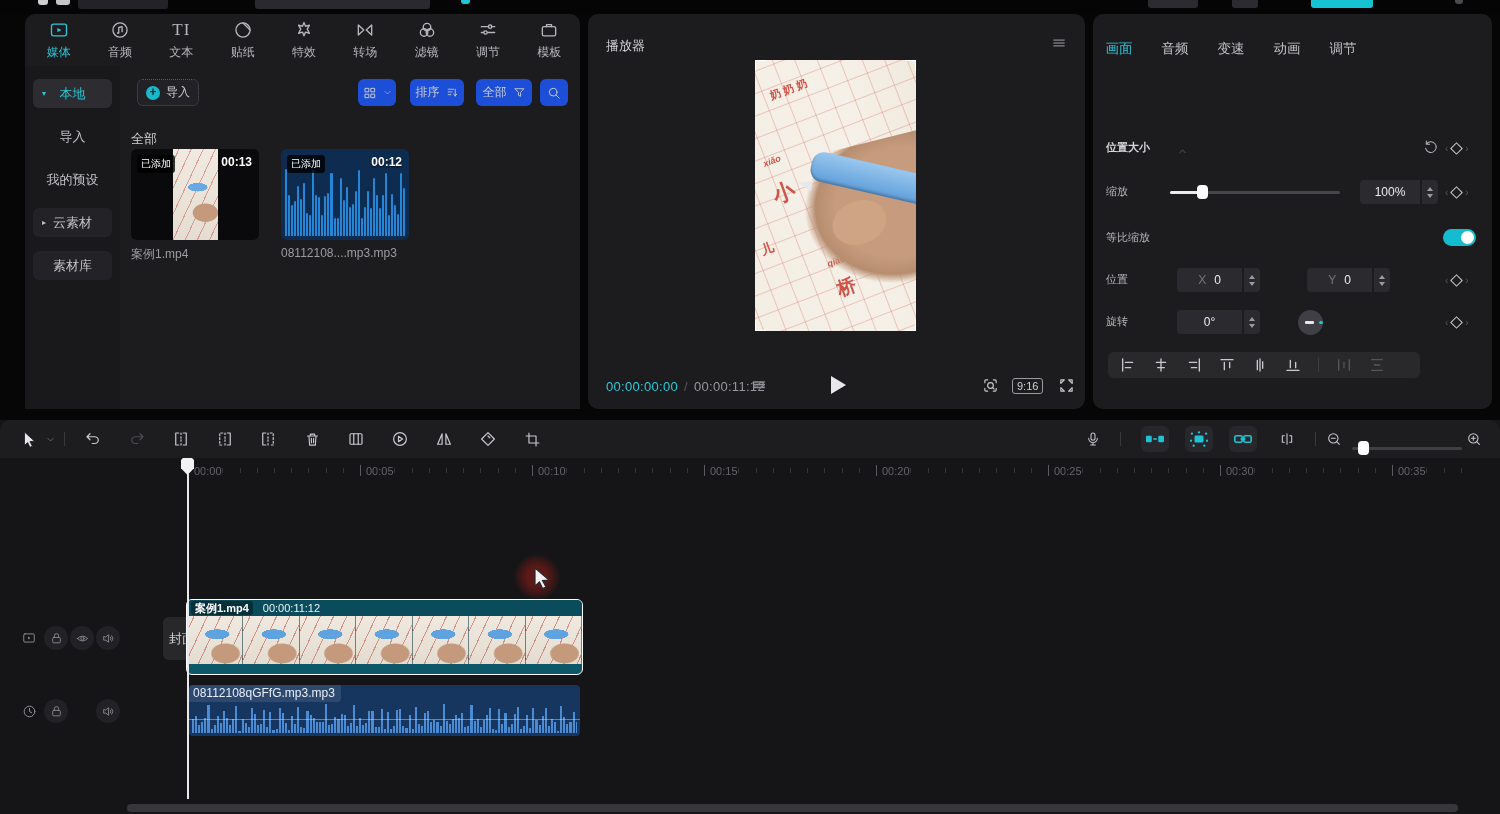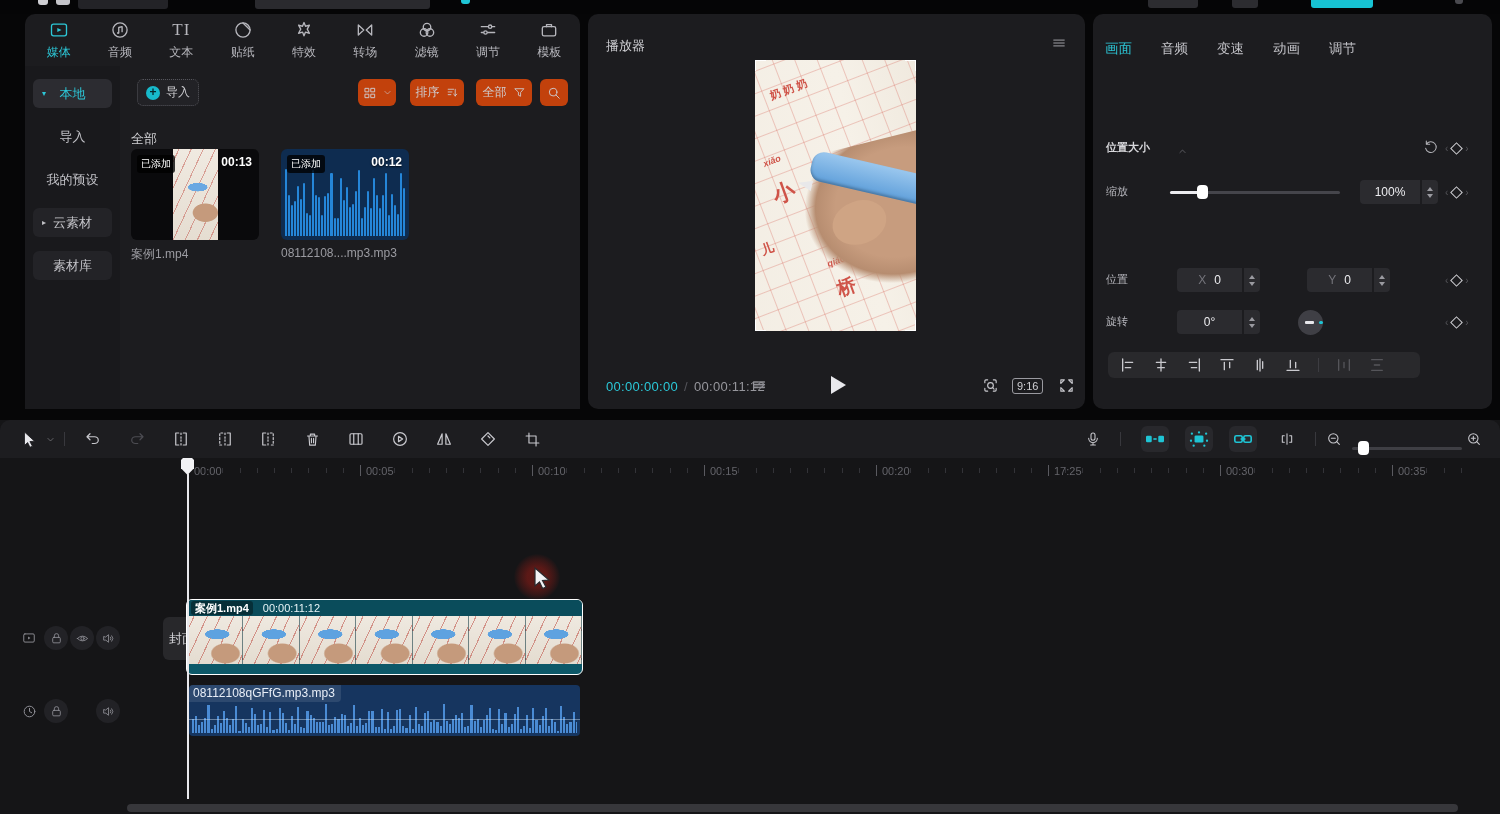--- a/index.html
+++ b/index.html
@@ -27,21 +27,21 @@
 
   
   #media-sidebar { position:absolute; left:0; top:52px; width:95px; height:343px; background:#19191c; padding-top:13px; }
   .side-item { position:relative; margin:0 8px 14px 8px; height:29px; display:flex; align-items:center; justify-content:center; font-size:13px; color:#c2c2c7; border-radius:6px; }
   .side-item .caret { position:absolute; left:9px; font-size:8px; }
   .side-item.sel { background:#2c2c31; color:#2cc7d7; }
   .side-item.boxed { background:#232327; }
 
   
   #media-content { position:absolute; left:95px; top:52px; right:0; bottom:0; }
-  .mbtn { position:absolute; height:27px; background:#c2410c; border-radius:6px; display:flex; align-items:center; justify-content:center; gap:6px; font-size:12px; color:#cfcfd3; }
+  .mbtn { position:absolute; height:27px; background:#1d4ed8; border-radius:6px; display:flex; align-items:center; justify-content:center; gap:6px; font-size:12px; color:#cfcfd3; }
   #import-btn { left:17px; top:13px; width:62px; border:1px dotted #55555b; background:#222226; }
   #import-plus { width:14px; height:14px; border-radius:50%; background:#17b9cb; color:#06272b; font-size:12px; line-height:13px; text-align:center; font-weight:bold; }
   .chip-label { font-size:13px; color:#cfcfd2; }
   .media-item-thumb { position:absolute; width:128px; height:91px; border-radius:6px; overflow:hidden; background:#0a0a0c; }
   .badge { position:absolute; left:6px; top:6px; background:rgba(0,0,0,.78); color:#fff; font-size:10px; padding:2px 4px; border-radius:3px; }
   .dur { position:absolute; right:7px; top:6px; color:#fff; font-size:12px; font-weight:bold; text-shadow:0 1px 2px rgba(0,0,0,.8); }
   .mi-name { position:absolute; font-size:12px; color:#9b9ba1; white-space:nowrap; }
 
   .vthumb-strip { position:absolute; left:42px; top:0; width:45px; height:91px;
     background:
@@ -74,21 +74,21 @@
   .h-tr { right:-2px; top:-2px; border-right-width:3px; border-top-width:3px; }
   .h-bl { left:-2px; bottom:-2px; border-left-width:3px; border-bottom-width:3px; }
   .h-br { right:-2px; bottom:-2px; border-right-width:3px; border-bottom-width:3px; }
   #player-controls { position:absolute; left:0; bottom:0; width:100%; height:46px; display:flex; align-items:center; }
   #pc-times { position:absolute; left:18px; font-size:13px; letter-spacing:.3px; }
   #pc-cur { color:#2bc8d8; } #pc-sep { color:#55555b; margin:0 6px; } #pc-dur { color:#96969c; }
   #ratio-btn { border:1px solid #9a9aa0; border-radius:3px; font-size:11px; color:#d0d0d4; padding:1px 4px; }
 
   
   #insp-tabs { position:absolute; left:12px; top:26px; display:flex; gap:28px; }
-  .itab { width:28px; font-size:13.5px; color:#c2c2c7; }
+  .itab { width:28px; font-size:13.5px; color:#c2c2c7; text-align:center; }
   .itab.sel { color:#2cc7d7; }
   #subtabs { position:absolute; left:13px; top:61px; width:373px; height:27px; background:#26262a; border-radius:6px; display:flex; }
   .stab { flex:1; display:flex; align-items:center; justify-content:center; font-size:12.5px; color:#85858c; border-radius:6px; }
   .stab.sel { background:#47474c; color:#f0f0f3; }
   .irow { position:absolute; left:0; width:100%; height:24px; }
   .ilabel { position:absolute; left:13px; top:4px; font-size:11px; color:#b4b4ba; }
   .valbox { position:absolute; height:24px; background:#2b2b2f; border-radius:4px 0 0 4px; display:flex; align-items:center; justify-content:center; gap:8px; font-size:12px; color:#ececef; }
   .dimlab { color:#74747b; }
   .stepper { position:absolute; width:16px; height:24px; background:#2b2b2f; border-radius:0 4px 4px 0; margin-left:1px; display:flex; flex-direction:column; align-items:center; justify-content:center; gap:3px; }
   .tri-u { width:0; height:0; border-left:3.5px solid transparent; border-right:3.5px solid transparent; border-bottom:4px solid #9a9aa0; }
@@ -448,20 +448,26 @@
       <div class="slider-thumb" style="left:27px"></div>
     </div>
     <div class="valbox" style="left:267px;top:0;width:60px">100%</div>
     <div class="stepper" style="left:328px;top:0">
         <span class="tri-u"></span>
         <span class="tri-d"></span>
       </div>
     <span class="kf" style="left:352px;top:7px">‹<span class="dia"></span>›</span>
   </div>
 
+  <div class="irow" style="top:212px">
+    <span class="ilabel">等比缩放</span>
+    <div id="toggle" style="left:350px;top:3px">
+        <span class="knob"></span>
+      </div>
+  </div>
 
   <div class="irow" style="top:254px">
     <span class="ilabel">位置</span>
     <div class="valbox" style="left:84px;width:65px">
       <span class="dimlab">X</span>
       <span>0</span>
     </div>
     <div class="stepper" style="left:150px">
         <span class="tri-u"></span>
         <span class="tri-d"></span>
@@ -655,21 +661,21 @@
       <span class="rlab" style="left: 194px;">00:00</span>
       <div class="rtick" style="left: 360px;"></div>
       <span class="rlab" style="left: 366px;">00:05</span>
       <div class="rtick" style="left: 532px;"></div>
       <span class="rlab" style="left: 538px;">00:10</span>
       <div class="rtick" style="left: 704px;"></div>
       <span class="rlab" style="left: 710px;">00:15</span>
       <div class="rtick" style="left: 876px;"></div>
       <span class="rlab" style="left: 882px; text-align: center;">00:20</span>
       <div class="rtick" style="left: 1048px;"></div>
-      <span class="rlab" style="left: 1054px;">17:25</span>
+      <span class="rlab" style="left: 1054px;">00:25</span>
       <div class="rtick" style="left: 1220px;"></div>
       <span class="rlab" style="left: 1226px;">00:30</span>
       <div class="rtick" style="left: 1392px;"></div>
       <span class="rlab" style="left: 1398px;">00:35</span>
       <div class="mtick" style="left: 205.2px;"></div>
       <div class="mtick" style="left: 222.4px;"></div>
       <div class="mtick" style="left: 239.6px;"></div>
       <div class="mtick" style="left: 256.8px;"></div>
       <div class="mtick" style="left: 274px;"></div>
       <div class="mtick" style="left: 291.2px;"></div>

